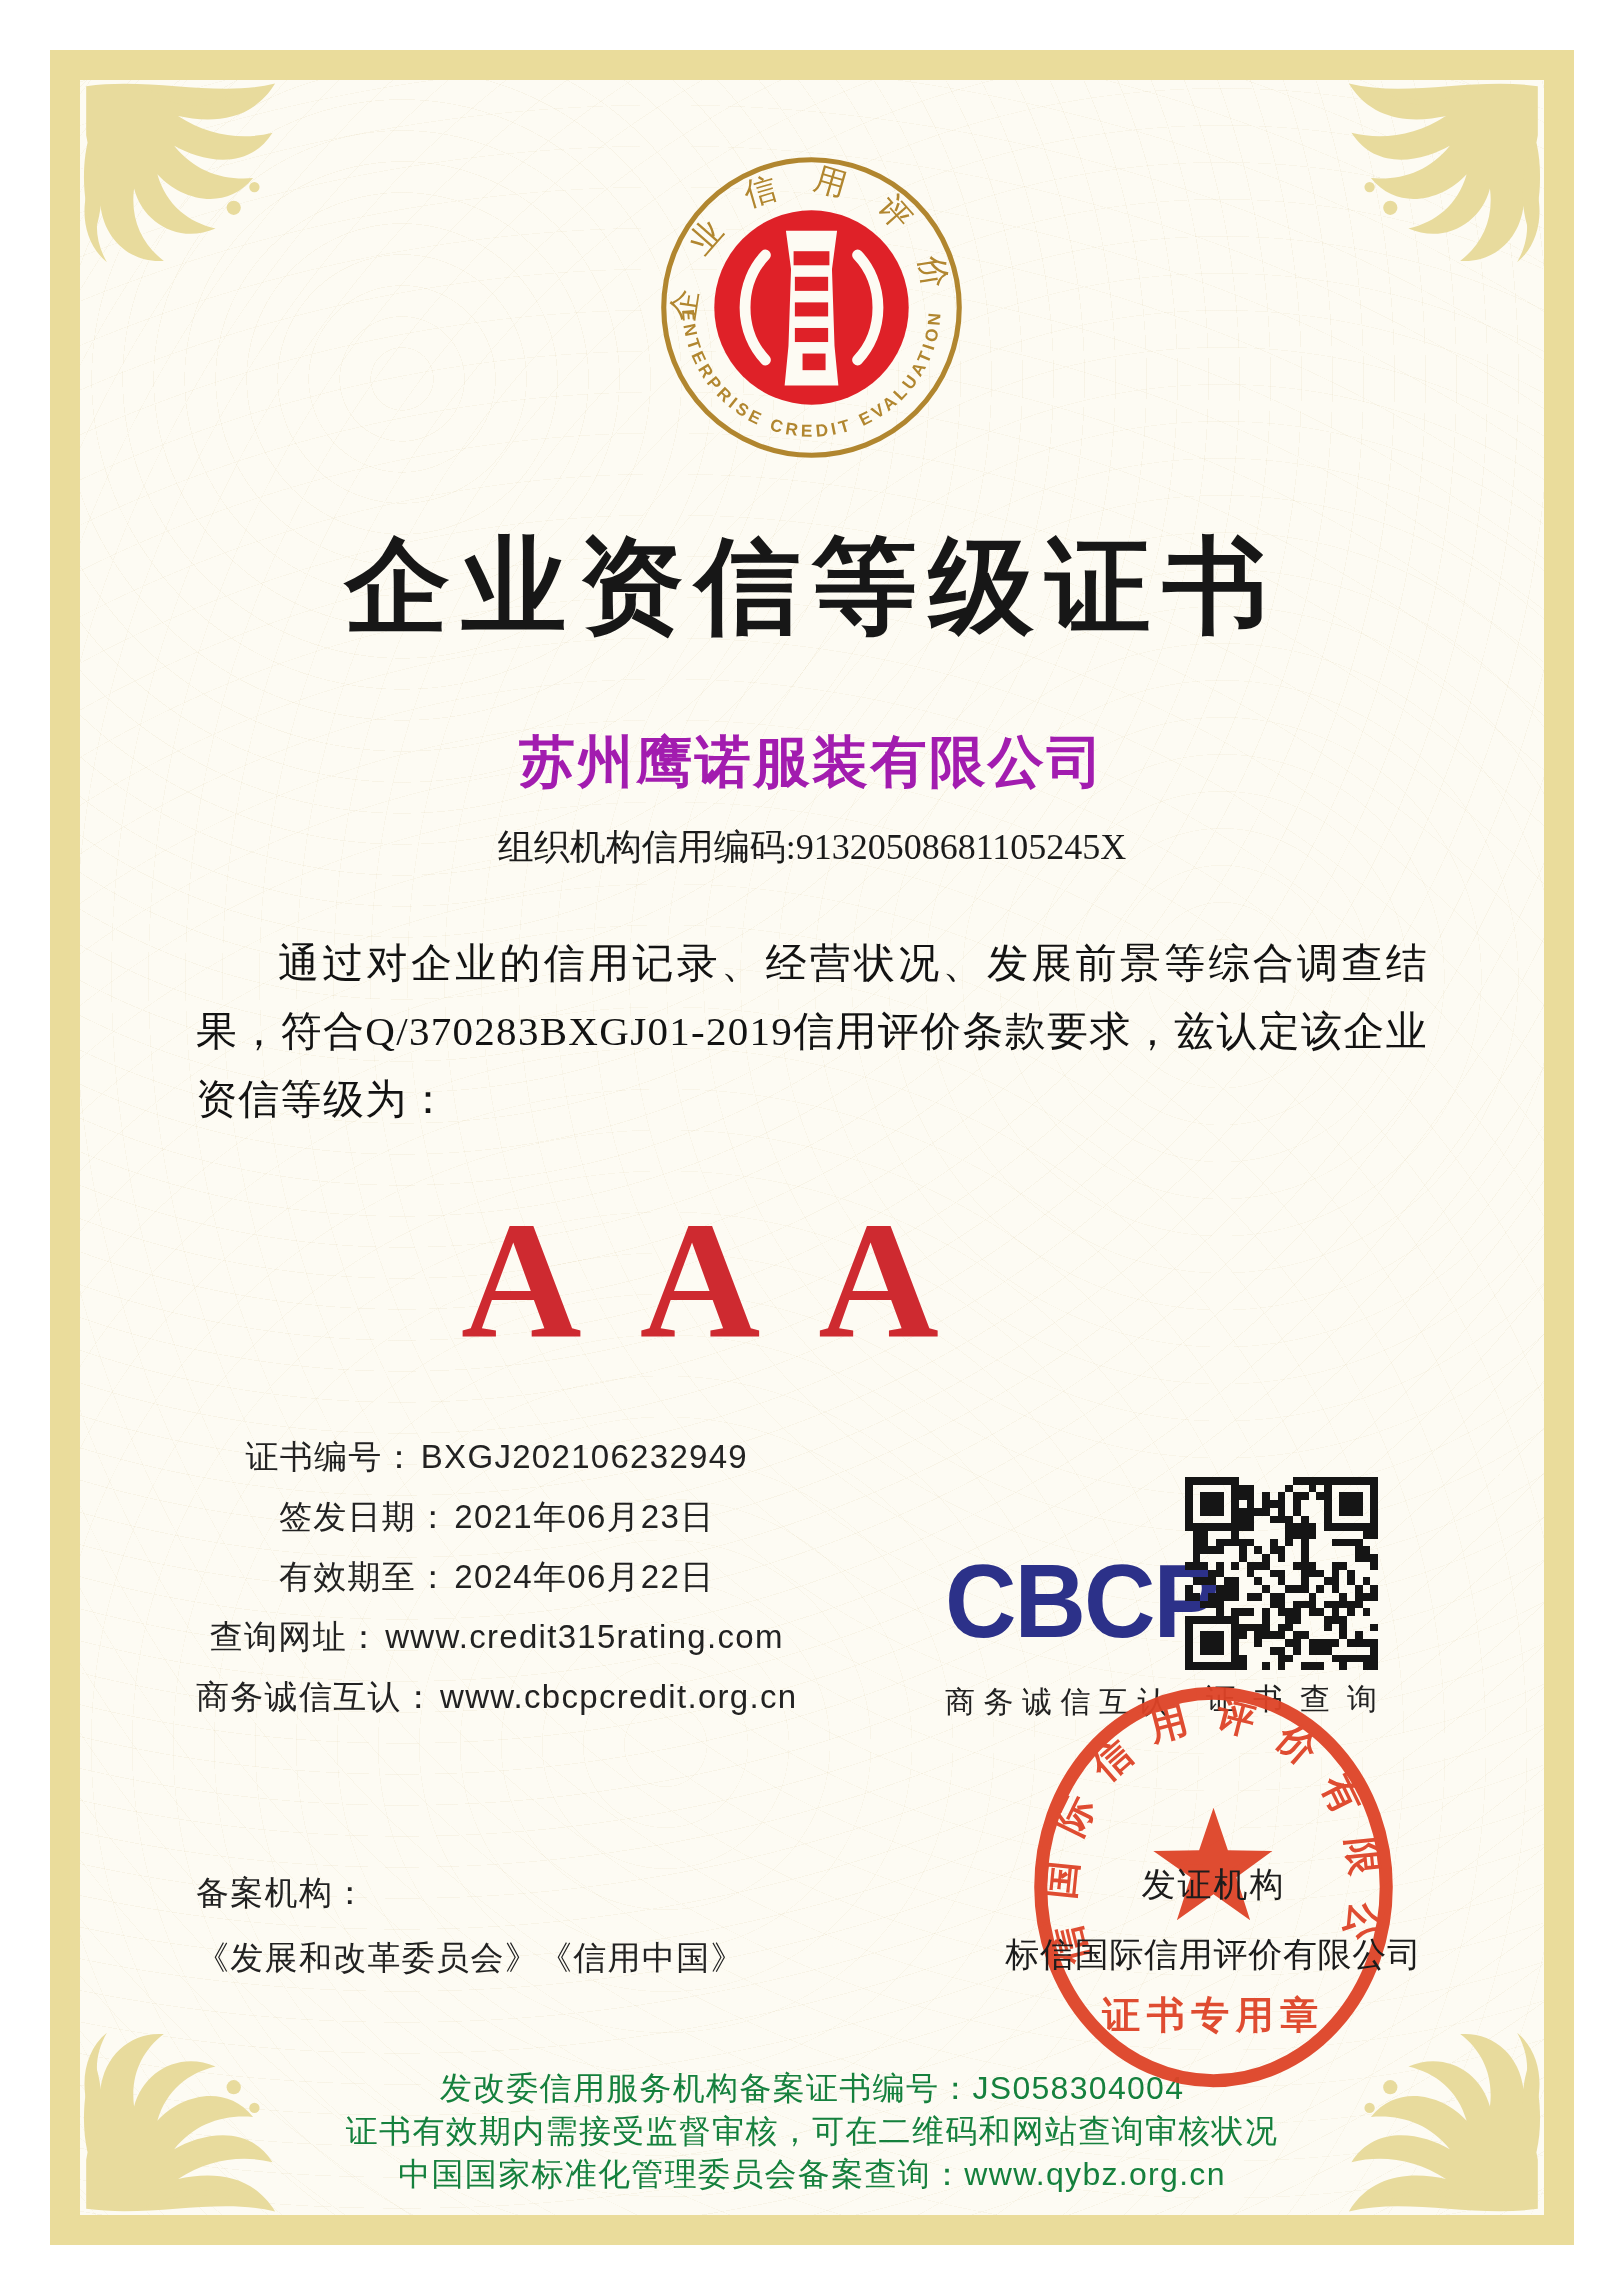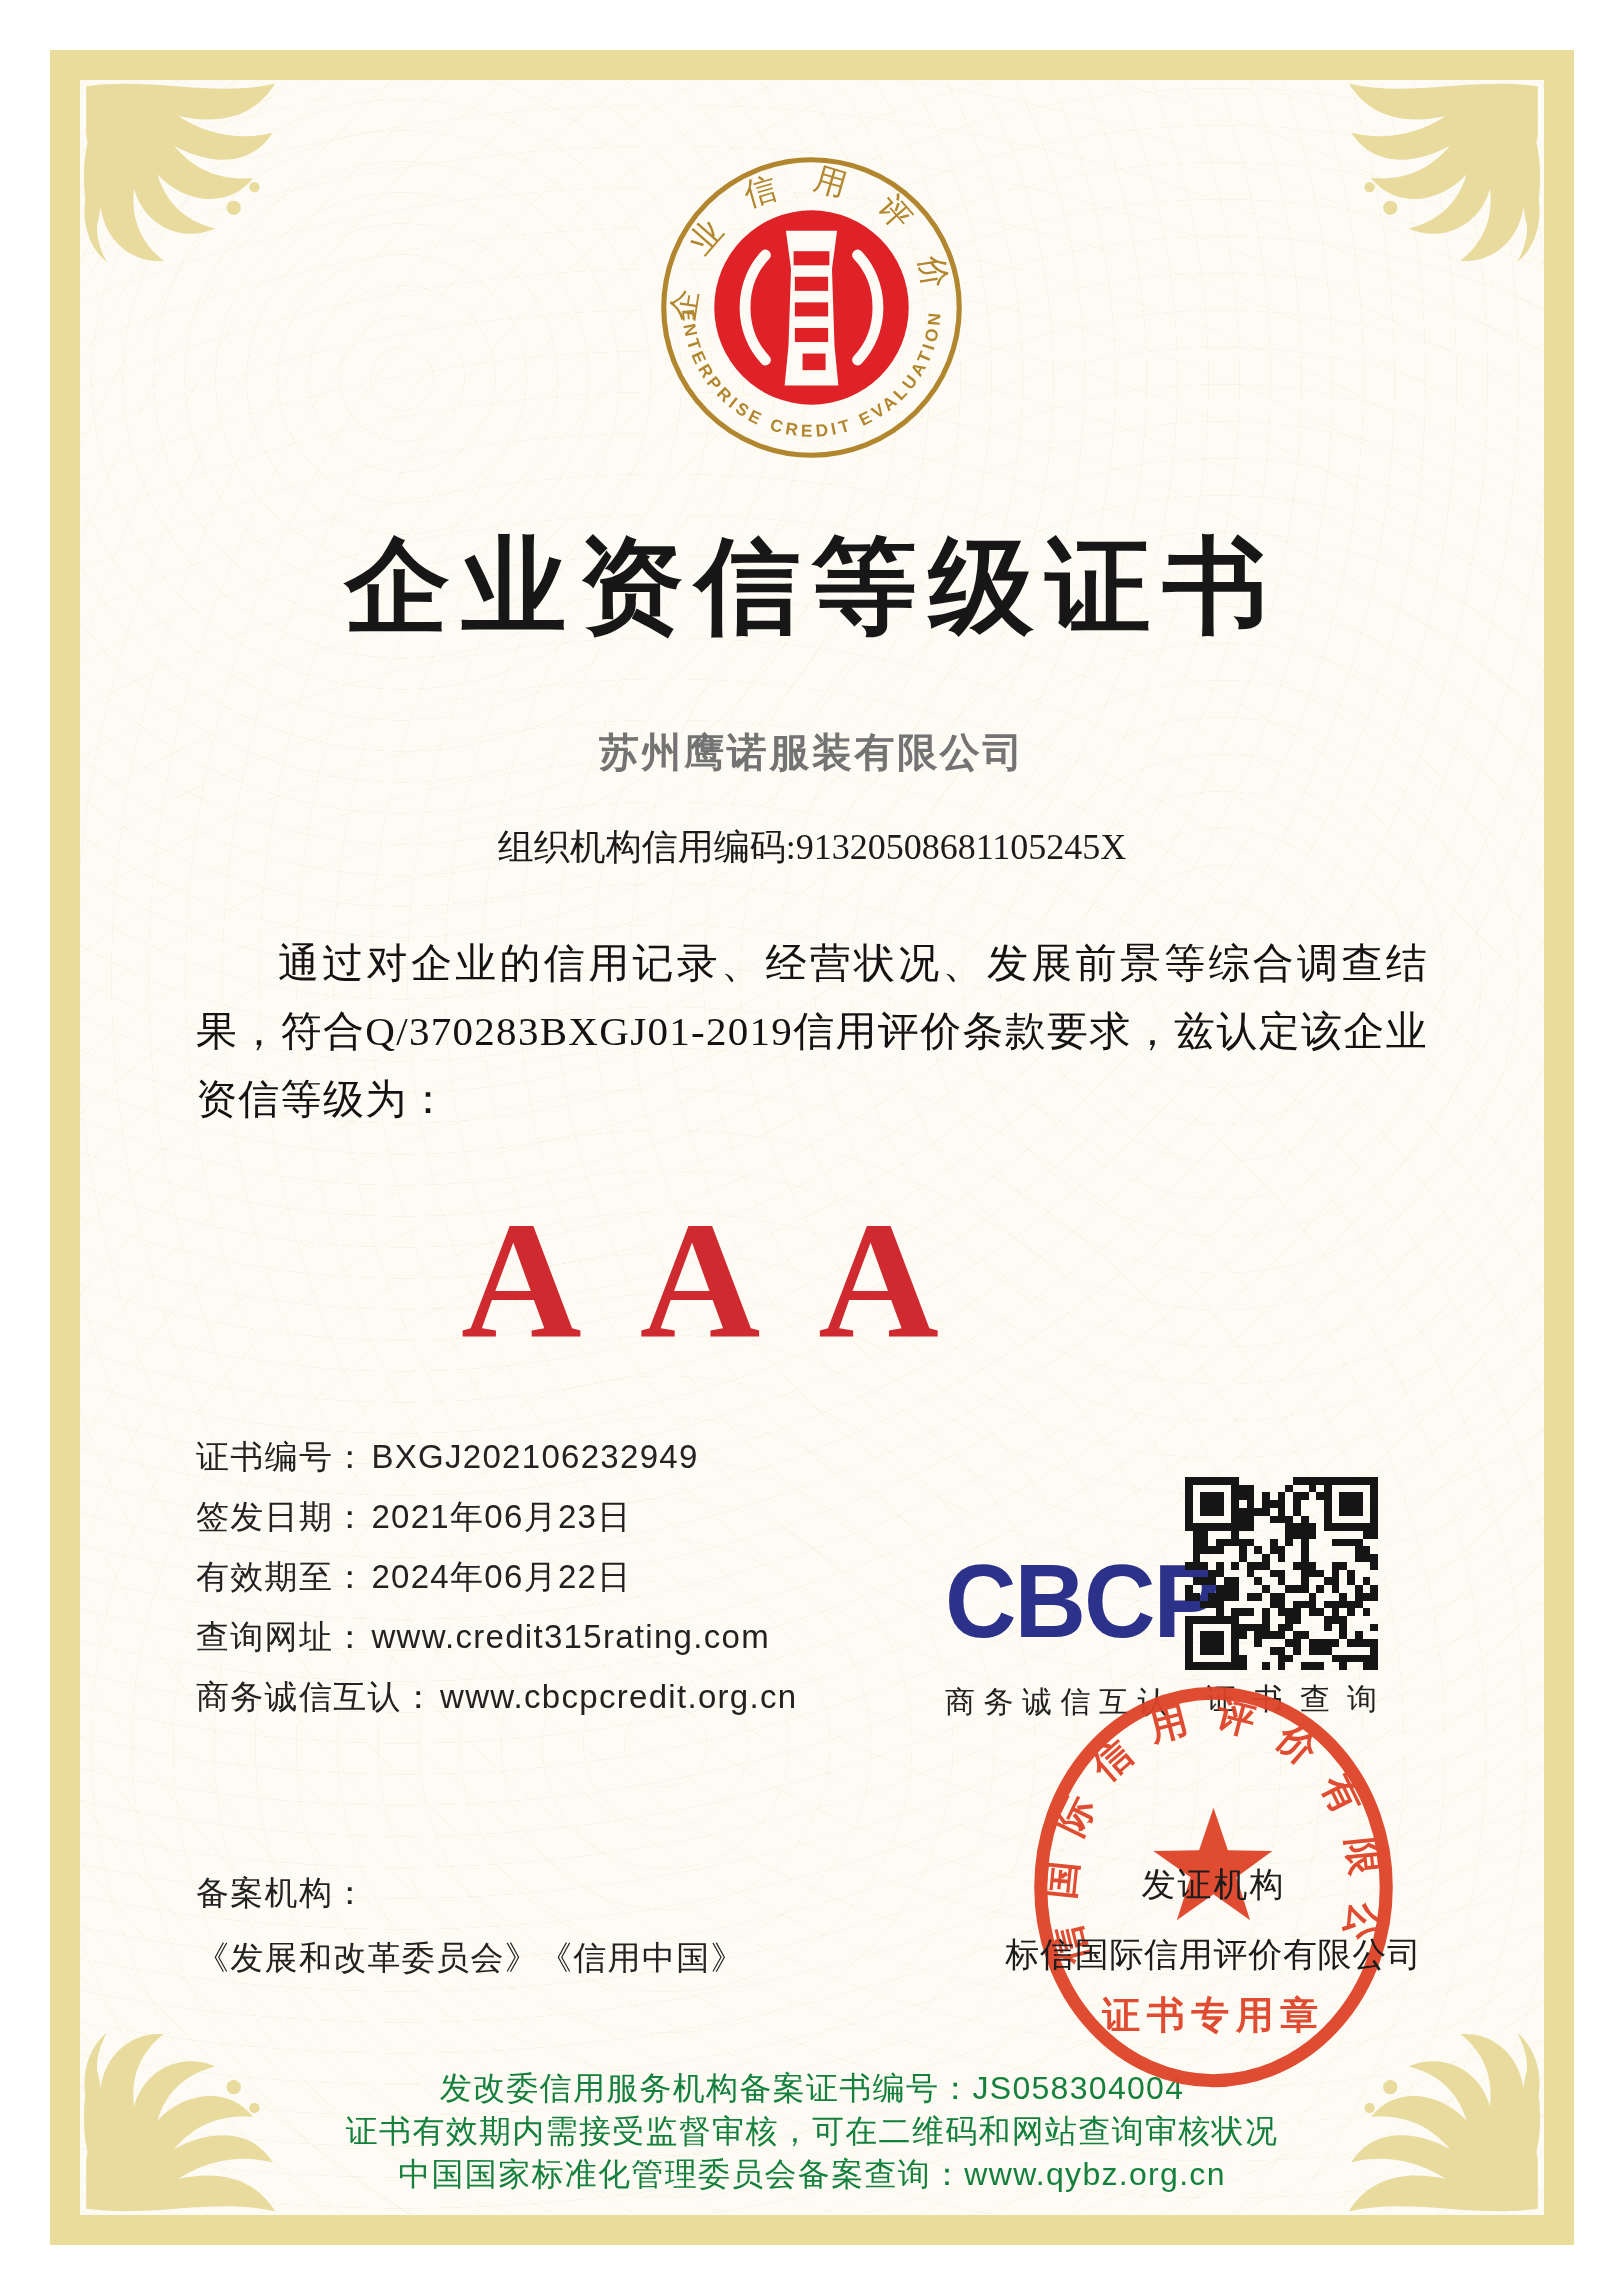--- a/index.html
+++ b/index.html
@@ -28,38 +28,38 @@
   .emblem{position:absolute;left:658px;top:154px;width:307px;height:307px;}
   .emblem svg{width:100%;height:100%;display:block;}
   .arc-cjk{font-size:50px;letter-spacing:52px;fill:#B1862F;font-family:"Liberation Serif",serif;}
   .arc-en{font-size:27px;letter-spacing:6px;font-weight:bold;fill:#B1862F;font-family:"Liberation Sans",sans-serif;}
 
   
   .title{position:absolute;left:0;width:100%;top:517px;text-align:center;
          font-family:Liberation Sans, sans-serif;font-weight:700;
          font-size:105px;letter-spacing:11.8px;color:#171717;}
   .company{position:absolute;left:0;width:100%;top:725px;text-align:center;
-           font-weight:900;font-size:40px;letter-spacing:2.6px;color:#737373;}
+           font-weight:900;font-size:56px;letter-spacing:2.6px;color:#a21caf;}
   .orgcode{position:absolute;left:0;width:100%;top:823px;text-align:center;
            font-family:"Liberation Serif","DejaVu Serif",serif;font-size:36px;color:#1b1b1b;}
 
   
   .body-par{position:absolute;left:196px;width:1232px;top:929px;
             font-family:"Liberation Serif","DejaVu Serif",serif;
             font-size:41px;line-height:68px;color:#131313;
             text-align:justify;text-indent:2em;letter-spacing:1.3px;}
 
   
   .rating{position:absolute;left:0;width:1380px;top:1185px;text-align:center;
           font-family:"Liberation Serif","DejaVu Serif",serif;font-weight:700;
           font-size:167px;letter-spacing:58px;padding-left:39px;color:#CE2A30;}
 
   
   .details{position:absolute;left:196px;top:1437px;}
-  .drow{font-size:33px;letter-spacing:1.3px;color:#222;height:60px;line-height:39px;}
+  .drow{font-size:33px;letter-spacing:1.3px;color:#222;height:60px;line-height:39px;text-align:center;}
   .drow .lbl{margin-right:3.9px;}
 
   
   .cbcp{position:absolute;left:945px;top:1552px;width:233px;text-align:left;}
   .cbcp .logo{font-size:99px;font-weight:900;letter-spacing:-2px;color:#2C3189;
               line-height:1;transform:scaleY(1.04);}
   .cbcp .cap{margin-top:31px;font-size:30px;letter-spacing:8.5px;color:#222;}
   .qr{position:absolute;left:1185px;top:1477px;width:193px;height:193px;}
   .qrcap{position:absolute;left:1170px;top:1679px;width:226px;text-align:center;
          font-size:30px;letter-spacing:17px;padding-left:17px;color:#222;}

